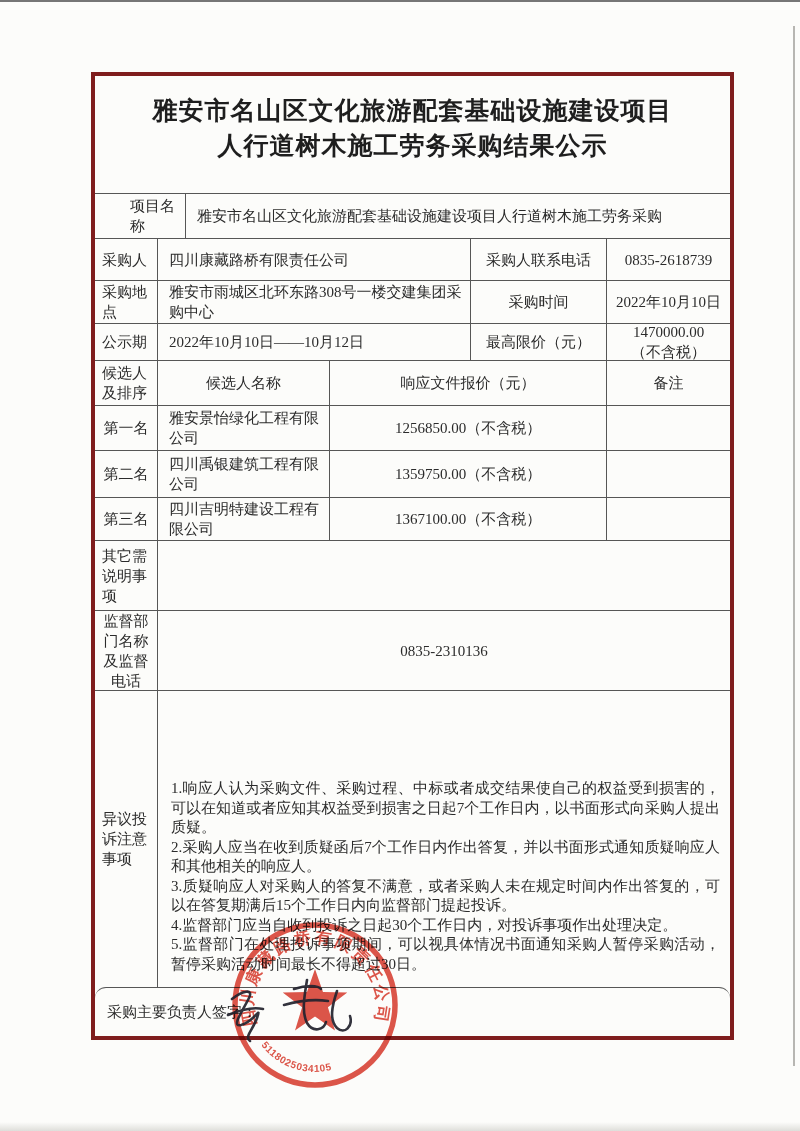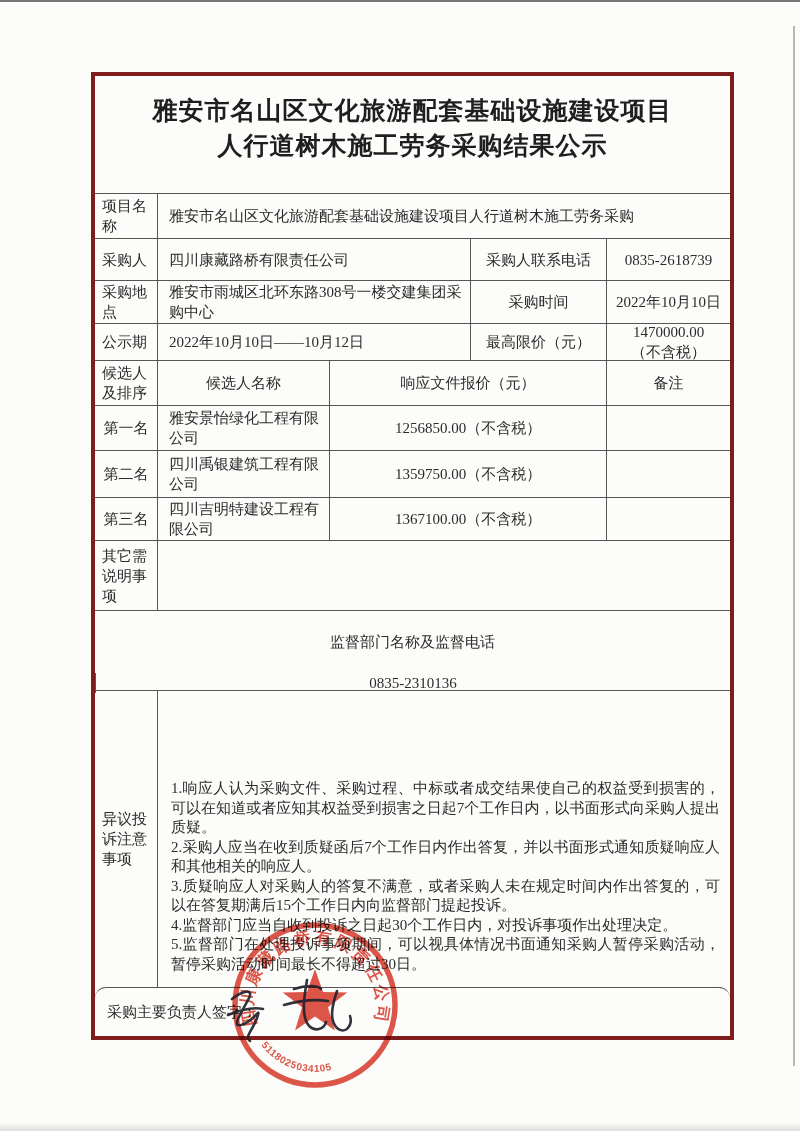--- a/index.html
+++ b/index.html
@@ -25,30 +25,30 @@
   .ctr{justify-content:center;text-align:center;}
   .padL{padding-left:11px;padding-right:8px;}
   .grow{flex:1 1 auto;}
 
   .r-title{height:117px;}
   .title-cell{flex:1;display:flex;flex-direction:column;justify-content:center;
               align-items:center;padding-bottom:14px;}
   .title-line{font-family:"Liberation Sans","DejaVu Sans",sans-serif;font-weight:bold;
               font-size:25px;line-height:35px;letter-spacing:1px;color:#1e1e1e;}
 
-  .r-project{height:45px;}
+  .r-project{height:45px;padding-left:28px;}
   .r-purchaser{height:42px;justify-content:center;}
   .r-location{height:43px;}
   .r-publicity{height:37px;}
   .r-chead{height:45px;}
   .r-cand1{height:45px;}
   .r-cand2{height:47px;}
   .r-cand3{height:43px;}
   .r-other{height:70px;}
-  .r-superv{height:80px;flex-direction:column;}
+  .r-superv{height:80px;}
   .r-objection{height:297px;}
   .r-sign{height:49px;border-radius:11px;}
 
   .w313{flex:0 0 313px;}
   .w136{flex:0 0 136px;}
   .w172{flex:0 0 172px;}
   .w277{flex:0 0 277px;}
 
   .superv-right{flex:1;display:flex;flex-direction:column;}
   .superv-sub{flex:1;display:flex;align-items:center;justify-content:center;font-size:15px;}

